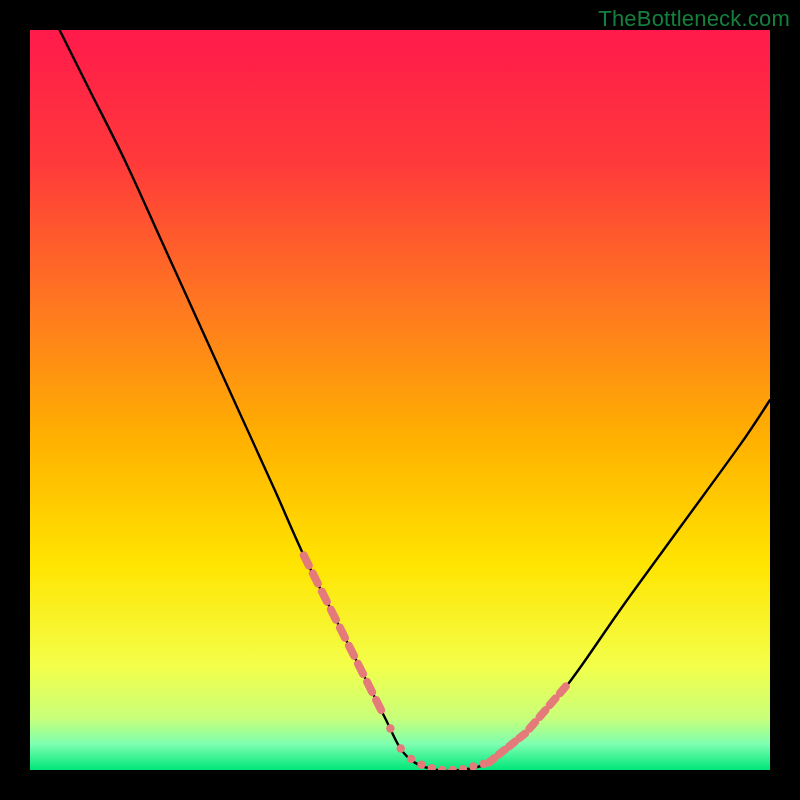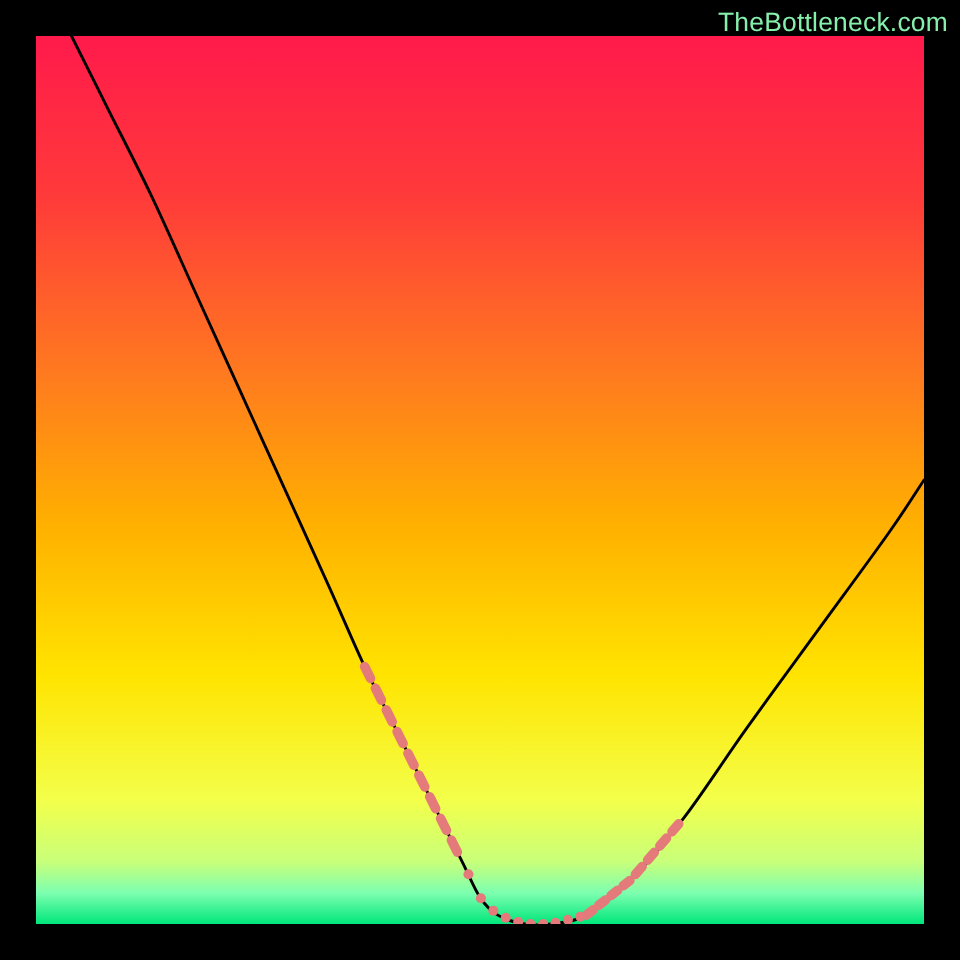--- a/index.html
+++ b/index.html
@@ -25,21 +25,21 @@
     top: 0;
     width: 740px;
     height: 740px;
   }
   .watermark {
     position: absolute;
     top: 6px;
     right: 10px;
     font-size: 22px;
     font-weight: 500;
-    color: #86efac;
+    color: #15803d;
     letter-spacing: 0.2px;
     user-select: none;
   }
   svg {
     display: block;
   }
 </style>
 </head>
 <body>
 

